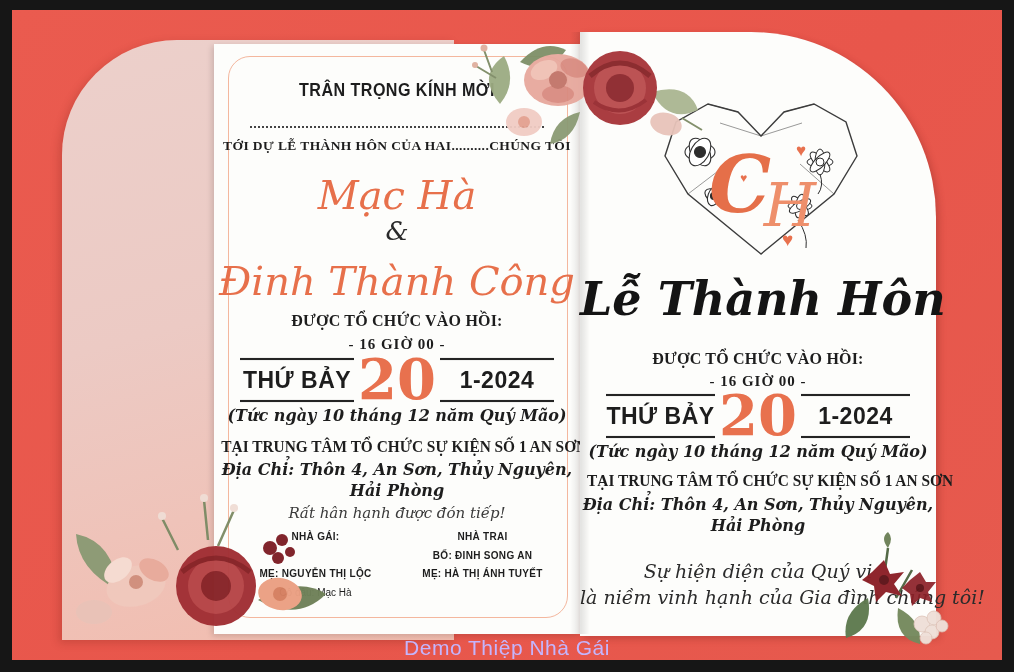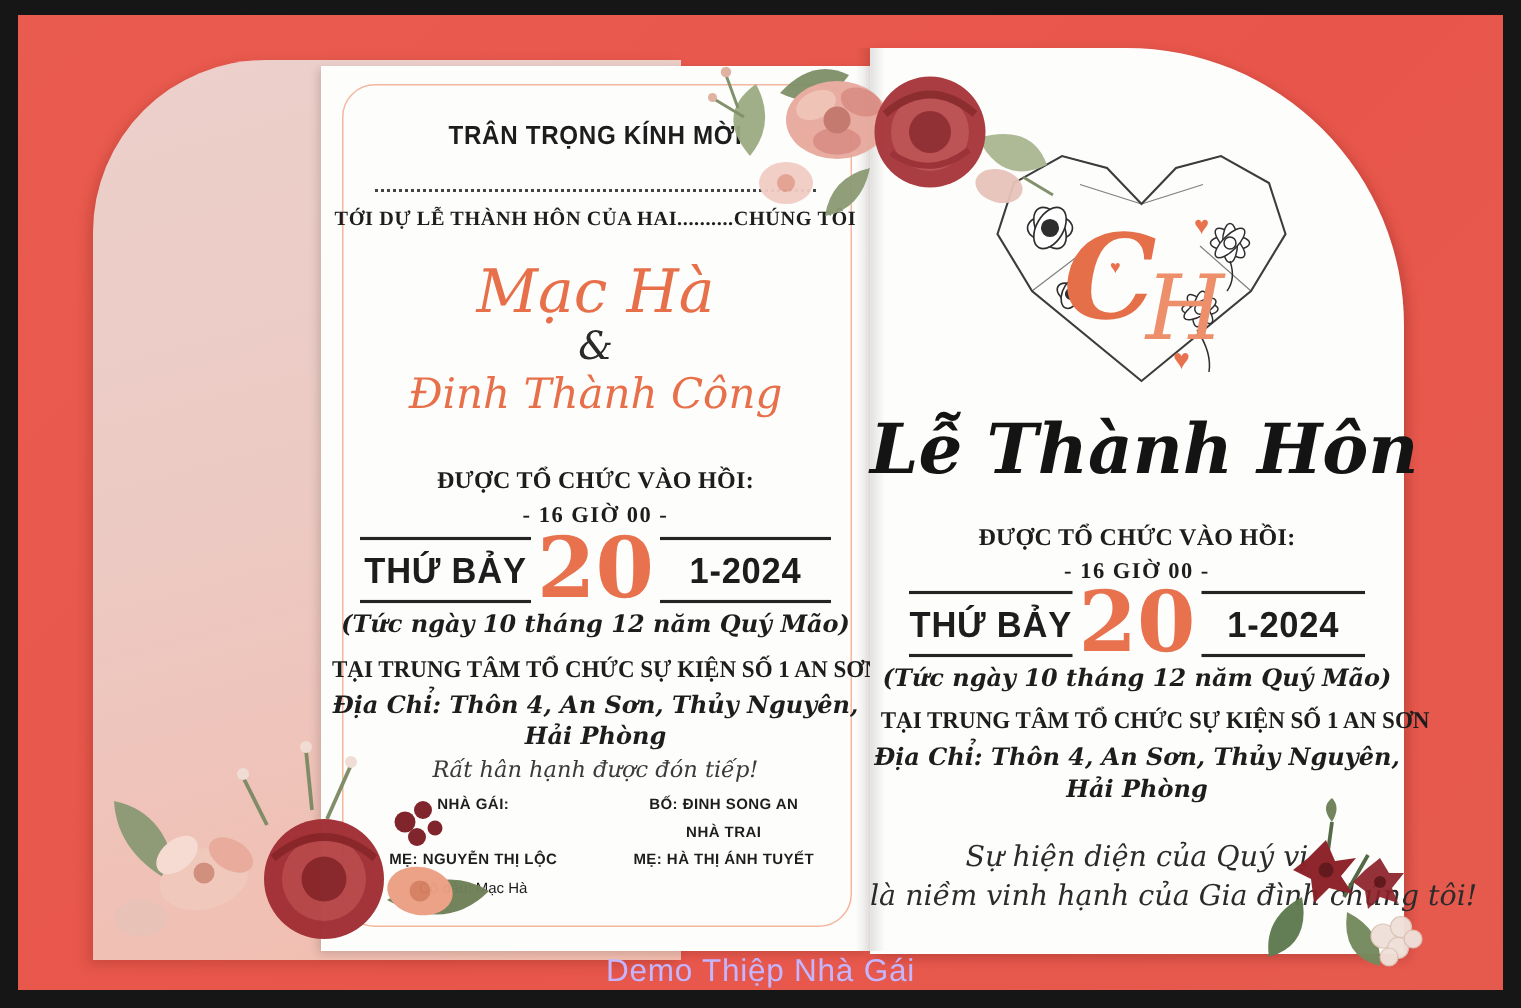--- a/index.html
+++ b/index.html
@@ -53,21 +53,21 @@
     <div class="line t-sans-cond" style="top:36px;font-size:17.5px;transform:scaleX(.92);">TRÂN TRỌNG KÍNH MỜI</div>
 
     <div class="dotted-rule" style="top:82px;"></div>
 
     <div class="line t-serif" style="top:94px;font-size:13.5px;letter-spacing:.4px;">TỚI DỰ LỄ THÀNH HÔN CỦA HAI..........CHÚNG TÔI</div>
 
     <div class="line t-script-orange" style="top:128px;font-size:40px;">Mạc Hà</div>
 
     <div class="line t-script" style="top:172px;font-size:26px;color:#2a2a2a;">&amp;</div>
 
-    <div class="line t-script-orange" style="top:202px;font-size:28px;">Đinh Thành Công</div>
+    <div class="line t-script-orange" style="top:214px;font-size:40px;">Đinh Thành Công</div>
 
     <div class="line t-serif" style="top:268px;font-size:16px;letter-spacing:.2px;">ĐƯỢC TỔ CHỨC VÀO HỒI:</div>
 
     <div class="line t-serif" style="top:292px;font-size:15px;letter-spacing:1px;">- 16 GIỜ 00 -</div>
 
     <div class="date-row" style="top:312px;">
       <div class="dr-side">THỨ BẢY</div>
       <div class="dr-day">20</div>
       <div class="dr-side">1-2024</div>
     </div>
@@ -83,22 +83,22 @@
     <div class="line t-script" style="top:460px;font-size:15px;color:#3a3a3a;">Rất hân hạnh được đón tiếp!</div>
 
     <div class="fam-cols" style="top:484px;">
       <div class="fam-col">
         <div class="fam-strong">NHÀ GÁI:</div>
         <div>&nbsp;</div>
         <div class="fam-strong">MẸ: NGUYỄN THỊ LỘC</div>
         <div class="fam-normal">Cô dâu: Mạc Hà</div>
       </div>
       <div class="fam-col">
+        <div class="fam-strong">NHÀ TRAI</div>
         <div class="fam-strong">BỐ: ĐINH SONG AN</div>
-        <div class="fam-strong">NHÀ TRAI</div>
         <div class="fam-strong">MẸ: HÀ THỊ ÁNH TUYẾT</div>
       </div>
     </div>
   </div>
 
   <div class="page page-right">
 
     <svg style="position:absolute;left:68px;top:58px;" width="226" height="172" viewBox="0 0 226 172">
       <path d="M113,164 L40,104 L17,66 L28,32 L60,14 L90,22 L113,46 L136,22 L166,14 L198,32 L209,66 L186,104 Z" fill="none" stroke="#3c3c3c" stroke-width="1.4"></path>
       <path d="M113,46 L72,33 M113,46 L154,33 M40,104 L82,72 M186,104 L152,74 M60,14 L90,22 M166,14 L136,22" fill="none" stroke="#3c3c3c" stroke-width=".8" opacity=".65"></path>

